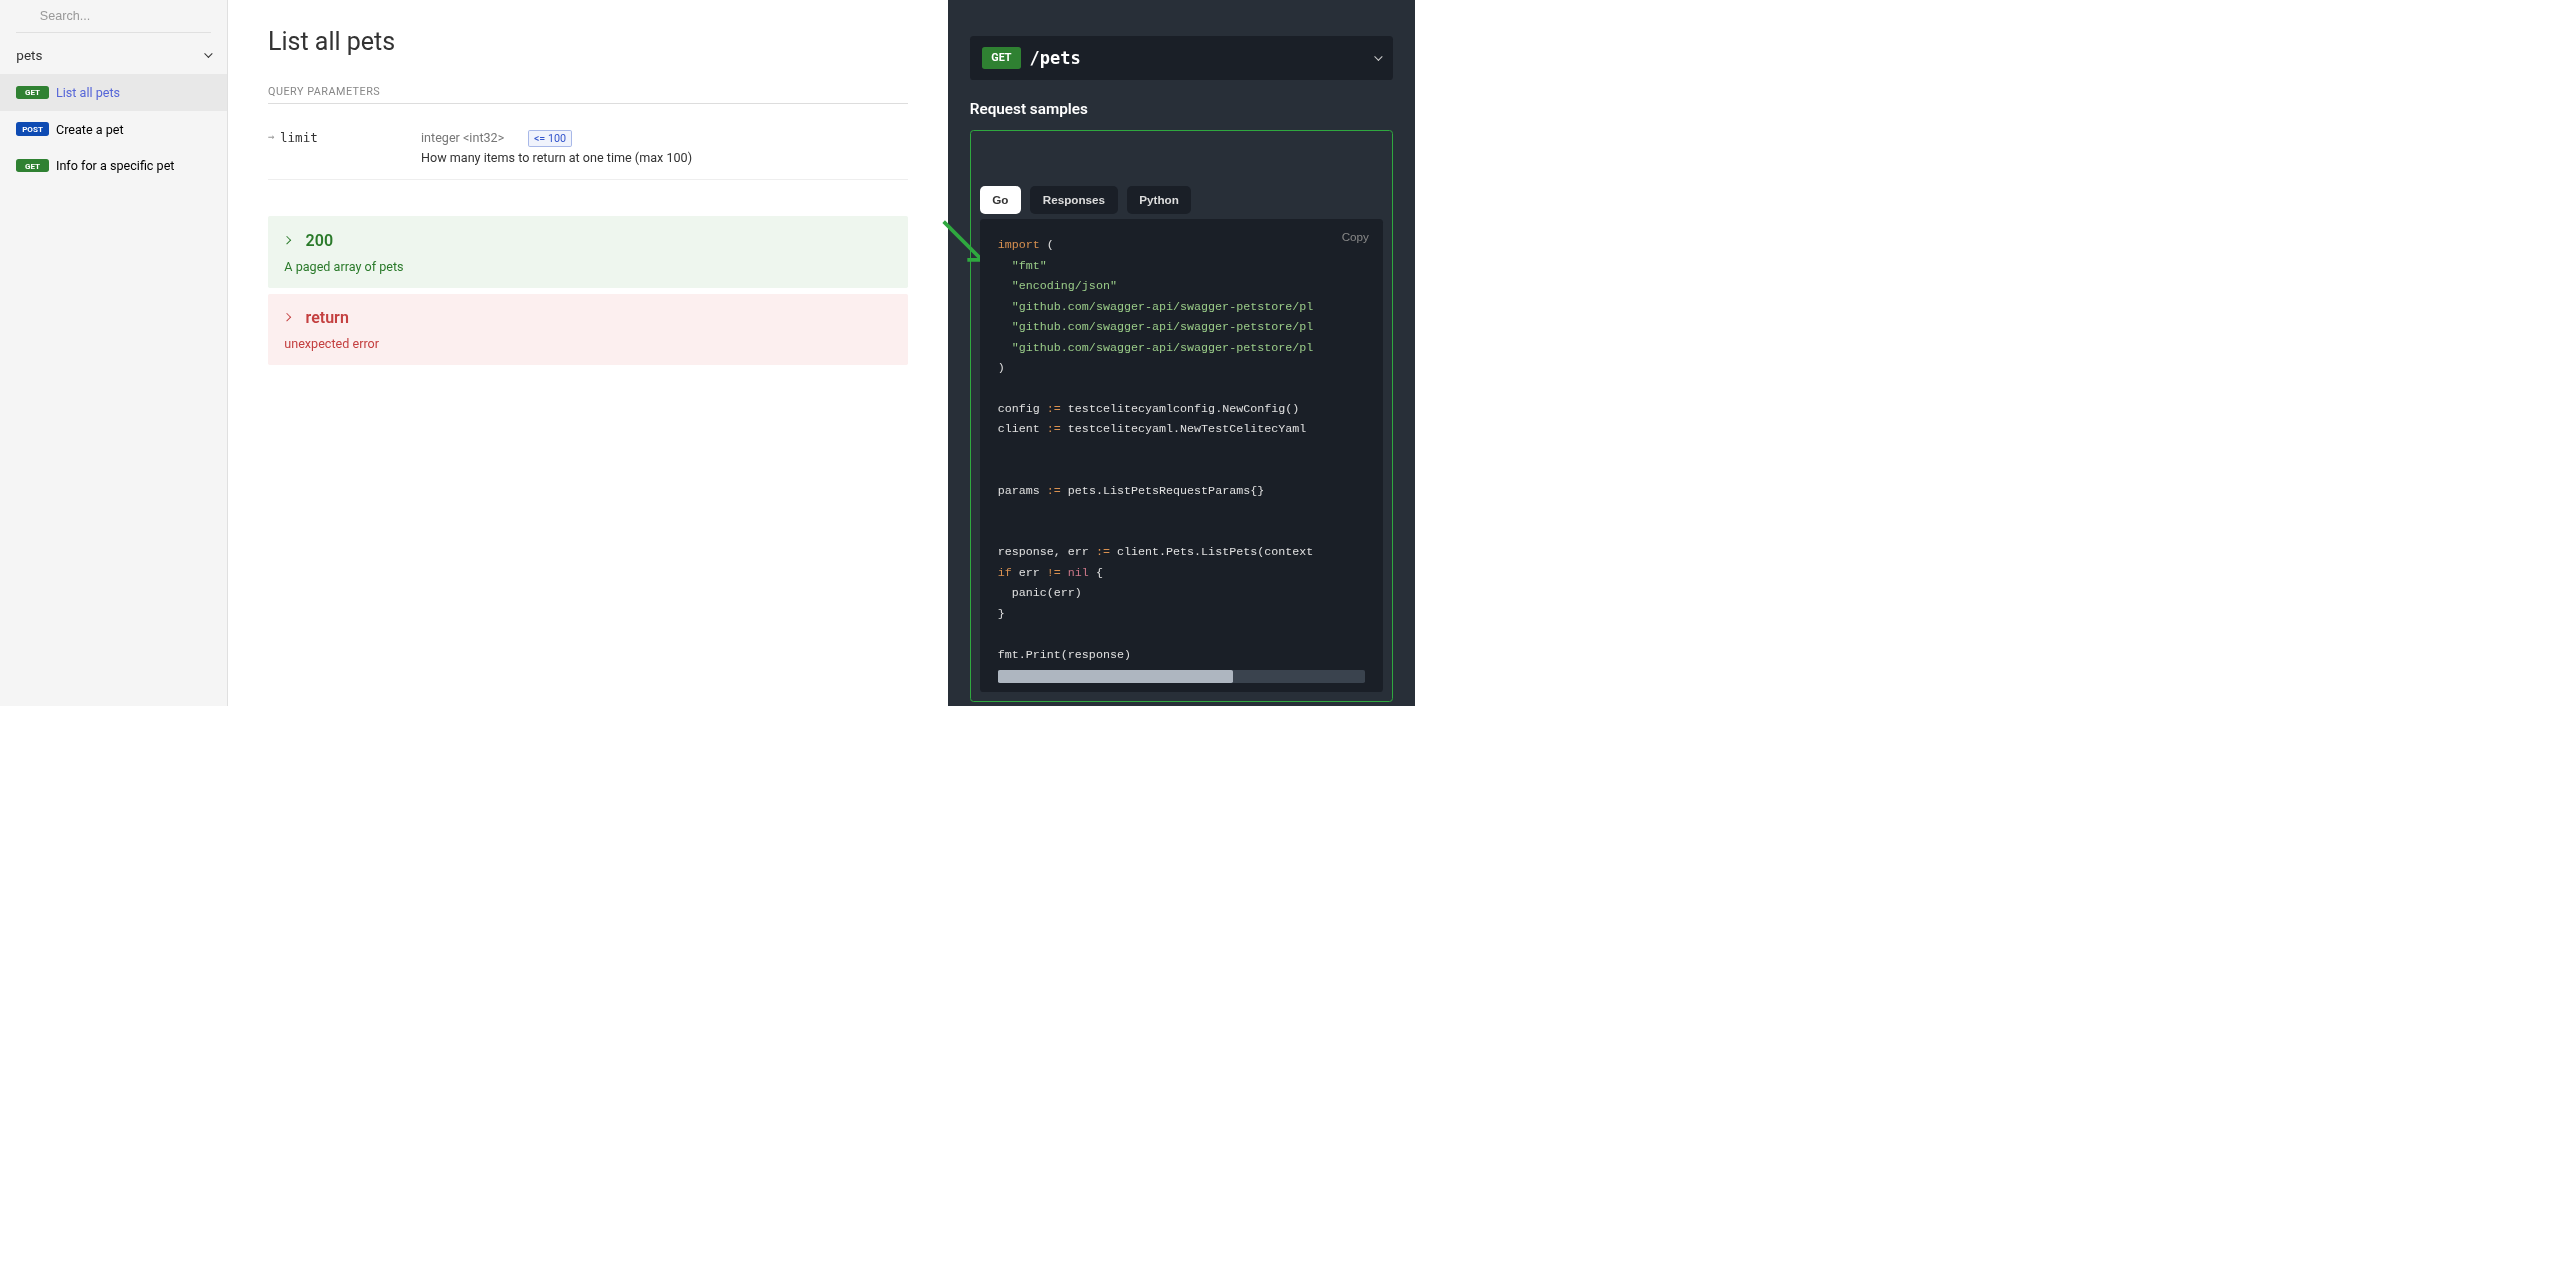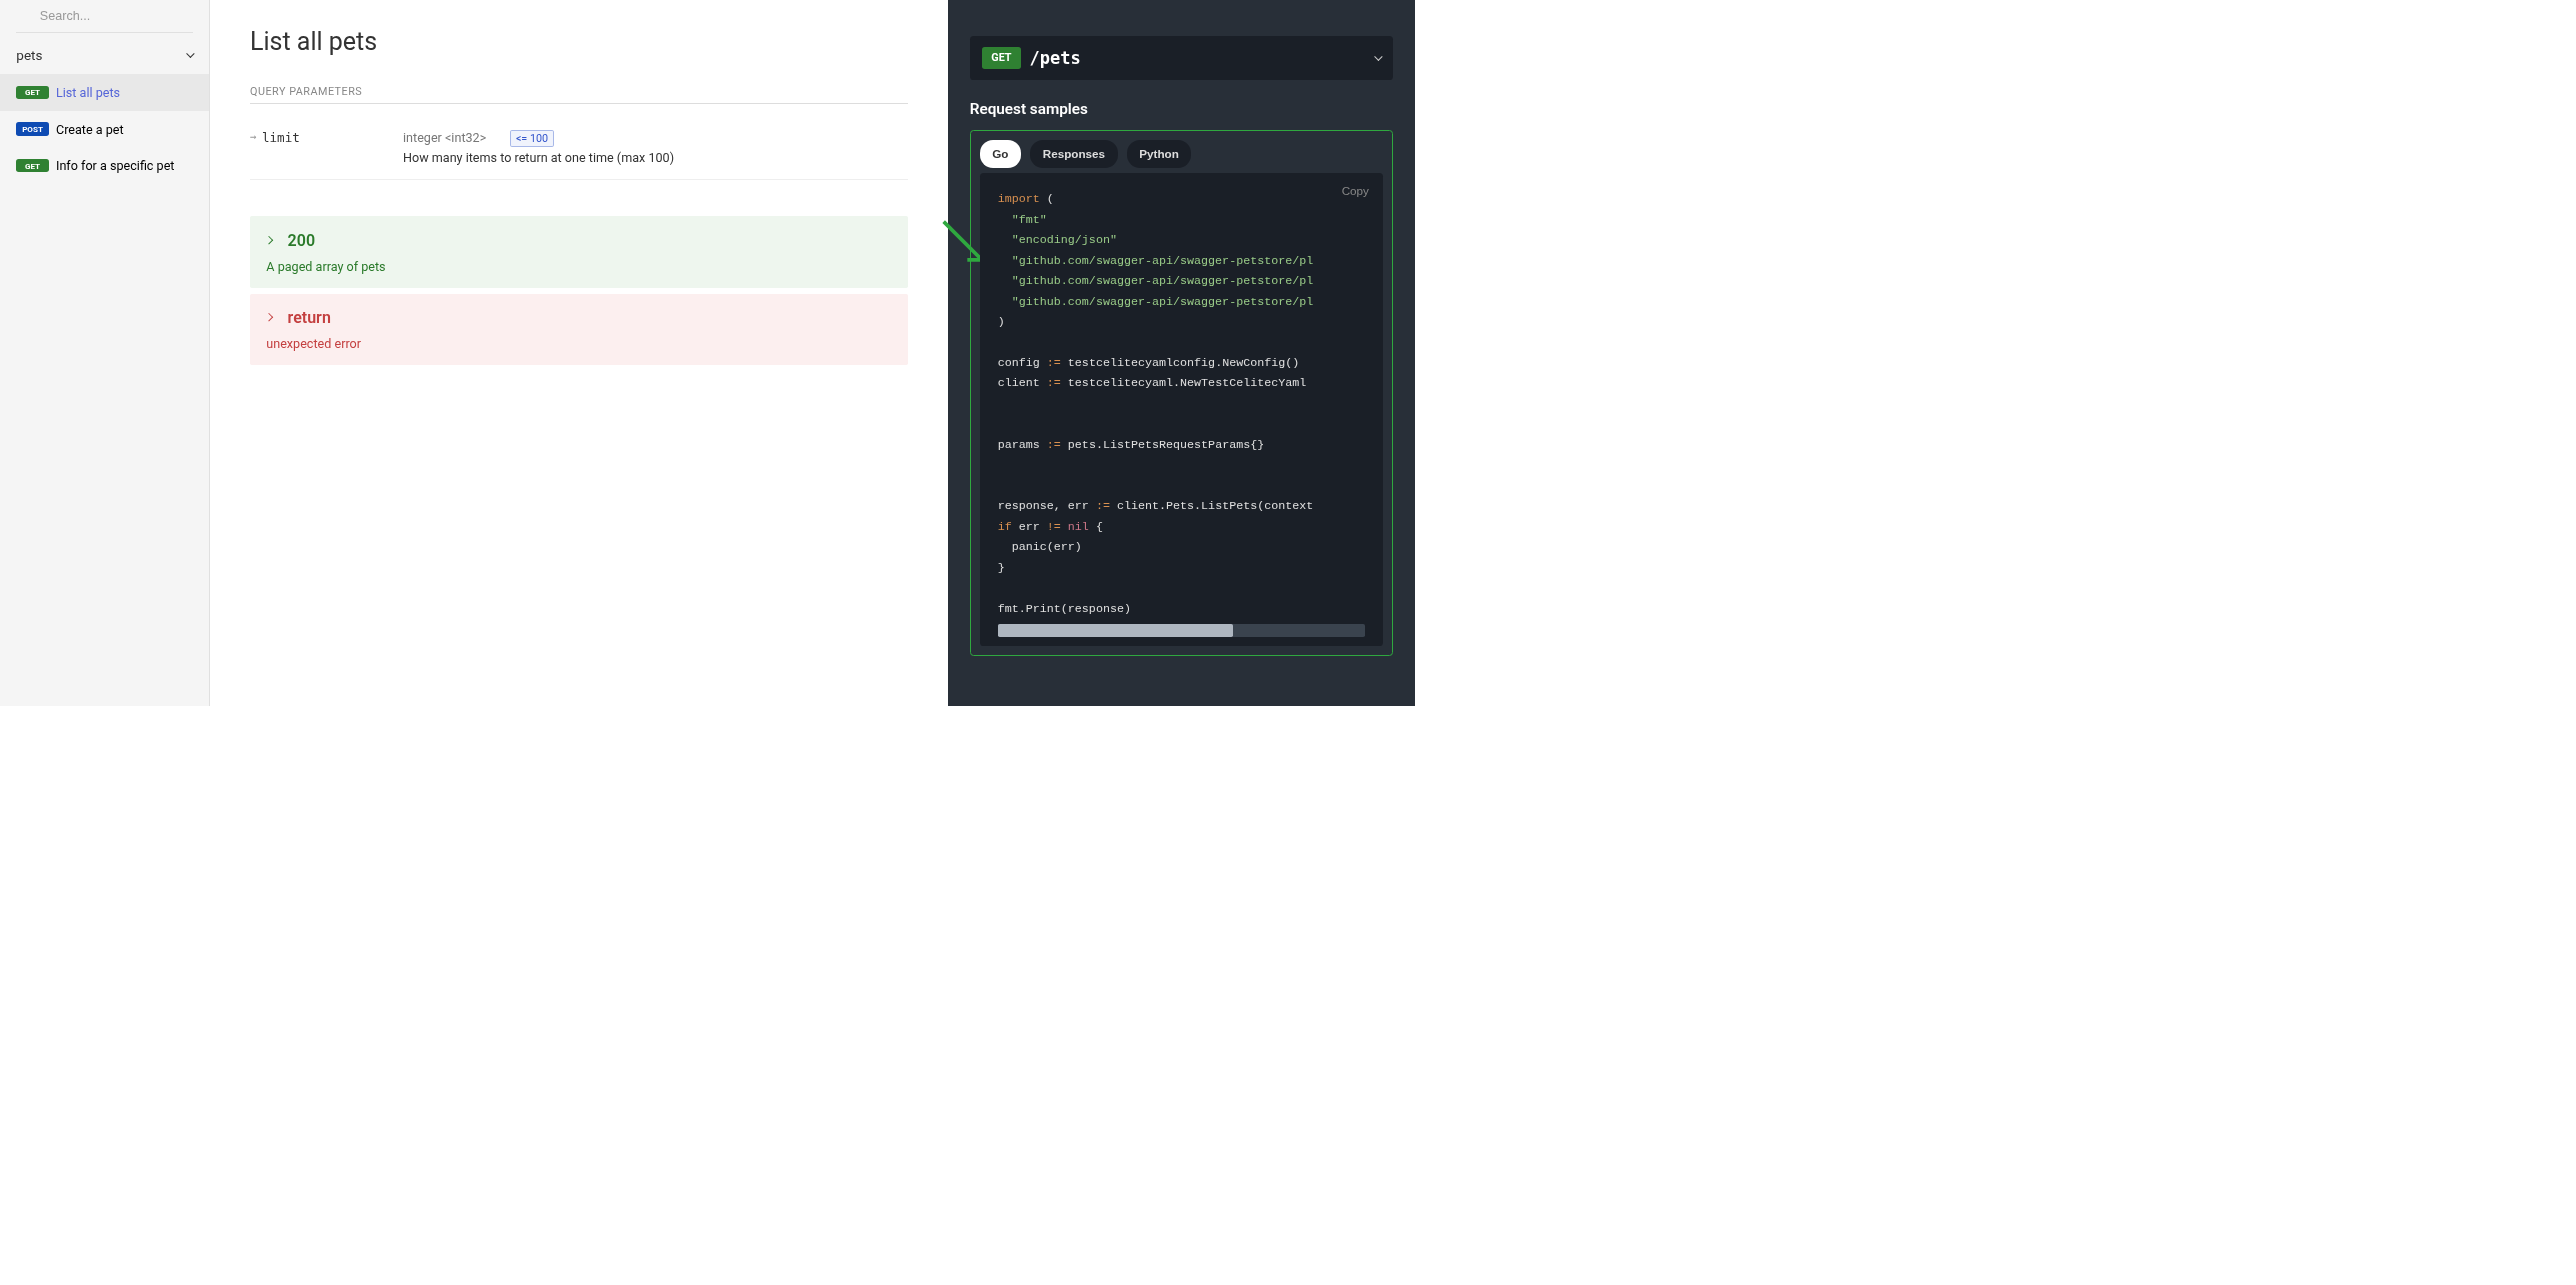--- a/index.html
+++ b/index.html
@@ -1,17 +1,17 @@
 <!DOCTYPE html>
 <html style="font-size:14.4px"><head>
 <meta charset="utf-8">
 <style>
 * { box-sizing: border-box; margin: 0; padding: 0; }
 body { font-family: -apple-system, BlinkMacSystemFont, "Segoe UI", Roboto, sans-serif; display: flex; height: 706px; width: 1415px; overflow: hidden; }
-.sidebar { width: 210px; background: #f5f5f5; border-right: 0.9px solid #e0e0e0; flex-shrink: 0; }
+.sidebar { width: 228px; background: #f5f5f5; border-right: 0.9px solid #e0e0e0; flex-shrink: 0; }
 .search-box { padding: 9px 16.3px; display: flex; align-items: center; gap: 7.2px; border-bottom: 0.9px solid #e0e0e0; margin: 0 16.3px 0 16.3px; }
 .search-box input { border: none; background: transparent; outline: none; font-size: 12.6px; flex: 1; color: #333; }
 .search-box input::placeholder { color: #999; }
 .section-header { padding: 14.4px 16.3px 10.8px; display: flex; justify-content: space-between; align-items: center; cursor: pointer; font-size: 13.5px; color: #333; }
 .nav-item { padding: 10.8px 16.3px; display: flex; align-items: center; gap: 7.2px; cursor: pointer; font-size: 12.6px; }
 .nav-item.active { background: #e8e8e8; }
 .nav-item.active .nav-label { color: #5666d8; }
 .badge { font-size: 8.1px; font-weight: 700; padding: 1.8px 5.4px; border-radius: 2.7px; color: #fff; text-transform: uppercase; min-width: 32.5px; text-align: center; }
 .badge.get { background: #2f8132; }
 .badge.post { background: #0e4bb3; }
@@ -31,21 +31,21 @@
 .response-box.success .response-code, .response-box.success .response-desc { color: #2a7a2a; }
 .response-box.error .response-code, .response-box.error .response-desc { color: #c44040; }
 .response-desc { font-size: 12.6px; }
 .rightpanel { width: 467px; background: #282f38; padding: 36px 21.7px; flex-shrink: 0; position: relative; }
 .endpoint-bar { background: #1a1f27; border-radius: 3.6px; padding: 10.8px 12.6px; display: flex; align-items: center; gap: 9px; margin-bottom: 20px; cursor: pointer; }
 .endpoint-bar .badge { font-size: 10.8px; padding: 4.5px 9px; }
 .endpoint-path { font-family: monospace; color: #fff; font-size: 17px; flex: 1; font-weight: bold; }
 .samples-title { color: #fff; font-size: 15.3px; font-weight: 600; margin-bottom: 12.6px; }
 .samples-box { border: 1.8px solid #2fa83f; border-radius: 3.6px; padding: 9px; position: relative; }
 .tabs { display: flex; gap: 9px; margin-bottom: 5.4px; }
-.tab { padding: 7.2px 12.6px; border-radius: 13px; font-size: 11.7px; font-weight: 600; cursor: pointer; background: #1a1f27; color: #ddd; border: none; }
+.tab { padding: 7.2px 12.6px; border-radius: 5px; font-size: 11.7px; font-weight: 600; cursor: pointer; background: #1a1f27; color: #ddd; border: none; margin-top: 46px; }
 .tab.active { background: #fff; color: #333; }
 .code-container { background: #1a1f27; border-radius: 3.6px; padding: 16.3px 18px 9px; position: relative; }
 .copy-btn { position: absolute; top: 10.8px; right: 14.4px; color: #888; font-size: 11.7px; cursor: pointer; background: none; border: none; }
 .code { font-family: "Courier New", monospace; font-size: 11.7px; line-height: 1.75; color: #e0e0e0; white-space: pre; overflow-x: hidden; }
 .kw { color: #d89050; }
 .str { color: #9acc88; }
 .op { color: #d89050; }
 .lit { color: #cc7788; }
 .scrollbar-track { height: 12.6px; background: #3a434e; border-radius: 1.8px; margin-top: 5.4px; position: relative; }
 .scrollbar-thumb { height: 100%; width: 64%; background: #aeb6c0; border-radius: 1.8px; position: absolute; left: 0; }

